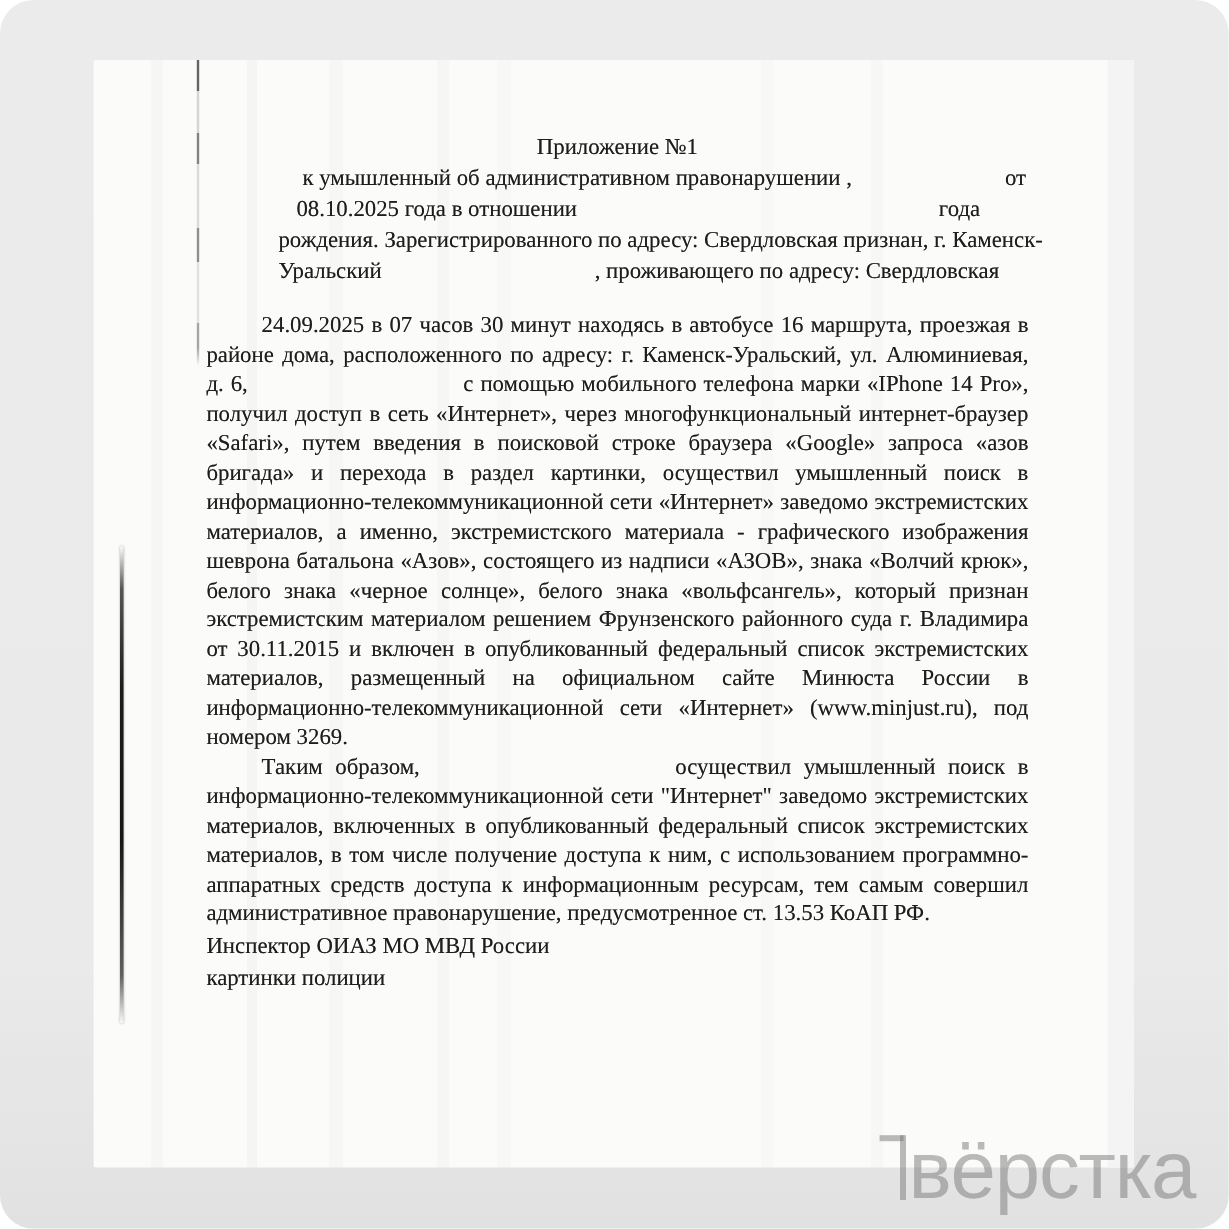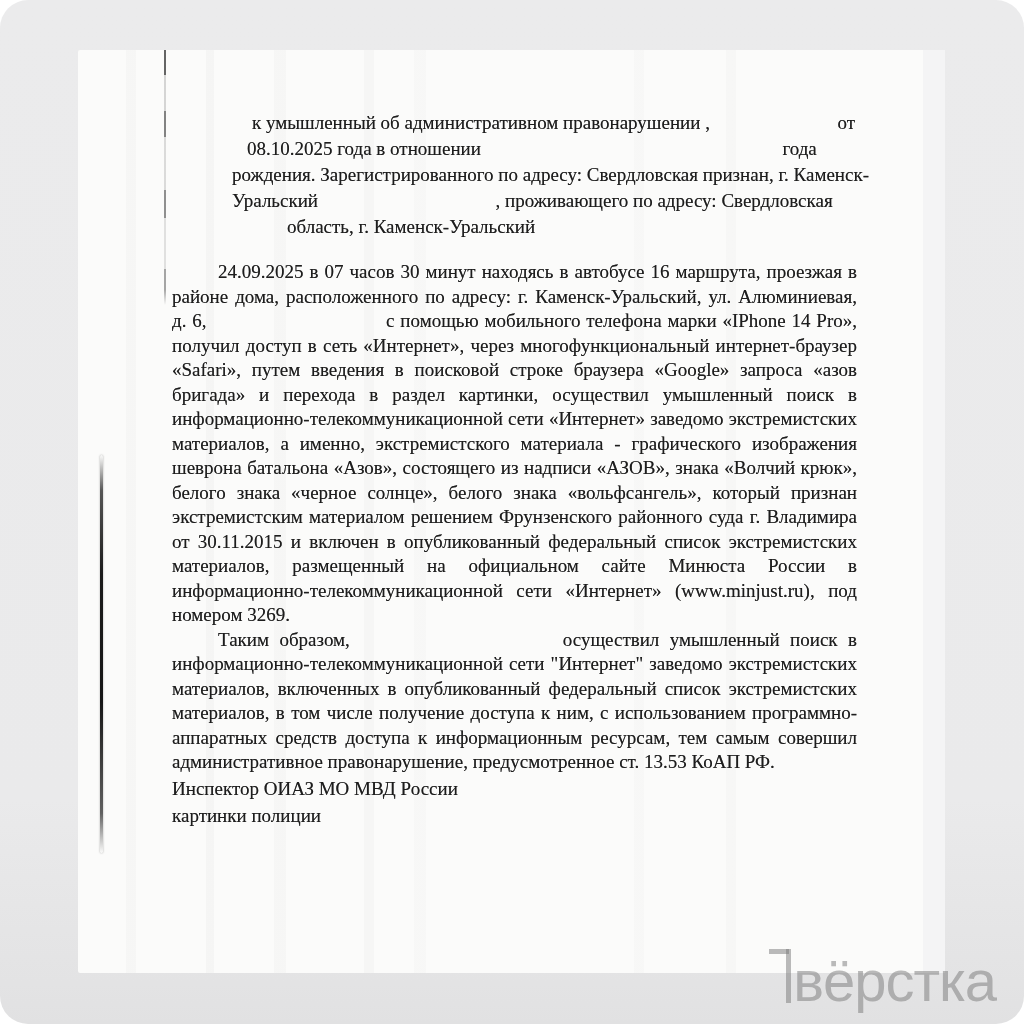--- a/index.html
+++ b/index.html
@@ -56,42 +56,42 @@
   .h-line:nth-child(5){padding-left:55px;}
   .body-block{margin-top:20px;}
   .body-para{
     margin:0;text-align:justify;text-indent:46px;
   }
   .gap{display:inline-block;height:1px;}
   .signature{line-height:27px;}
   .watermark{
     position:absolute;right:28px;bottom:10px;
     font-family:"Liberation Sans","DejaVu Sans",sans-serif;
-    font-size:58px;font-weight:400;letter-spacing:-1px;
+    font-size:68px;font-weight:400;letter-spacing:-1px;
     color:rgba(120,120,120,.5);white-space:nowrap;
   }
   .cursor-mark{position:relative;display:inline-block;width:6px;height:54px;vertical-align:-2px;margin-right:2px;}
   .cm-stem{position:absolute;right:0;top:0;width:5px;height:54px;background:rgba(120,120,120,.5);display:block;}
   .cm-bar{position:absolute;right:2px;top:0;width:20px;height:5px;background:rgba(120,120,120,.5);display:block;}
 </style>
 </head>
 <body>
 
 <div class="scan-bg">
   <div class="page">
     <div class="edge-strip"></div>
     <div class="fold-line-top"></div>
     <div class="fold-line-left"></div>
     <div class="content">
+      <div class="doc-title">Приложение №1</div>
       <div class="header-block" id="header-lines">
           <div class="h-line"><span>к умышленный об административном правонарушении ,</span> <span class="gap" style="width: 118px;"></span> <span>от</span> </div>
           <div class="h-line"><span>08.10.2025 года в отношении</span> <span class="gap" style="width: 292px;"></span> <span>года</span> </div>
           <div class="h-line"><span>рождения. Зарегистрированного по адресу: Свердловская признан, г. Каменск-</span> </div>
           <div class="h-line"><span>Уральский</span> <span class="gap" style="width: 168px;"></span> <span>, проживающего по адресу: Свердловская</span> </div>
-          <div class="h-line"><span>область, г. Каменск-Уральский</span> </div>
         </div>
       <div class="body-block" id="body-paras">
           <p class="body-para"><span>24.09.2025 в 07 часов 30 минут находясь в автобусе 16 маршрута, проезжая в районе дома, расположенного по адресу: г. Каменск-Уральский, ул. Алюминиевая, д. 6,</span> <span class="gap" style="width: 168px;"></span> <span>с помощью мобильного телефона марки «IPhone 14 Pro», получил доступ в сеть «Интернет», через многофункциональный интернет-браузер «Safari», путем введения в поисковой строке браузера «Google» запроса «азов бригада» и перехода в раздел картинки, осуществил умышленный поиск в информационно-телекоммуникационной сети «Интернет» заведомо экстремистских материалов, а именно, экстремистского материала - графического изображения шеврона батальона «Азов», состоящего из надписи «АЗОВ», знака «Волчий крюк», белого знака «черное солнце», белого знака «вольфсангель», который признан экстремистским материалом решением Фрунзенского районного суда г. Владимира от 30.11.2015 и включен в опубликованный федеральный список экстремистских материалов, размещенный на официальном сайте Минюста России в информационно-телекоммуникационной сети «Интернет» (www.minjust.ru), под номером 3269.</span> </p>
           <p class="body-para"><span>Таким образом,</span> <span class="gap" style="width: 192px;"></span> <span>осуществил умышленный поиск в информационно-телекоммуникационной сети "Интернет" заведомо экстремистских материалов, включенных в опубликованный федеральный список экстремистских материалов, в том числе получение доступа к ним, с использованием программно-аппаратных средств доступа к информационным ресурсам, тем самым совершил административное правонарушение, предусмотренное ст. 13.53 КоАП РФ.</span> </p>
         </div>
       <div class="signature">
         <div>Инспектор ОИАЗ МО МВД России</div>
         <div>картинки полиции</div>
       </div>
     </div>

